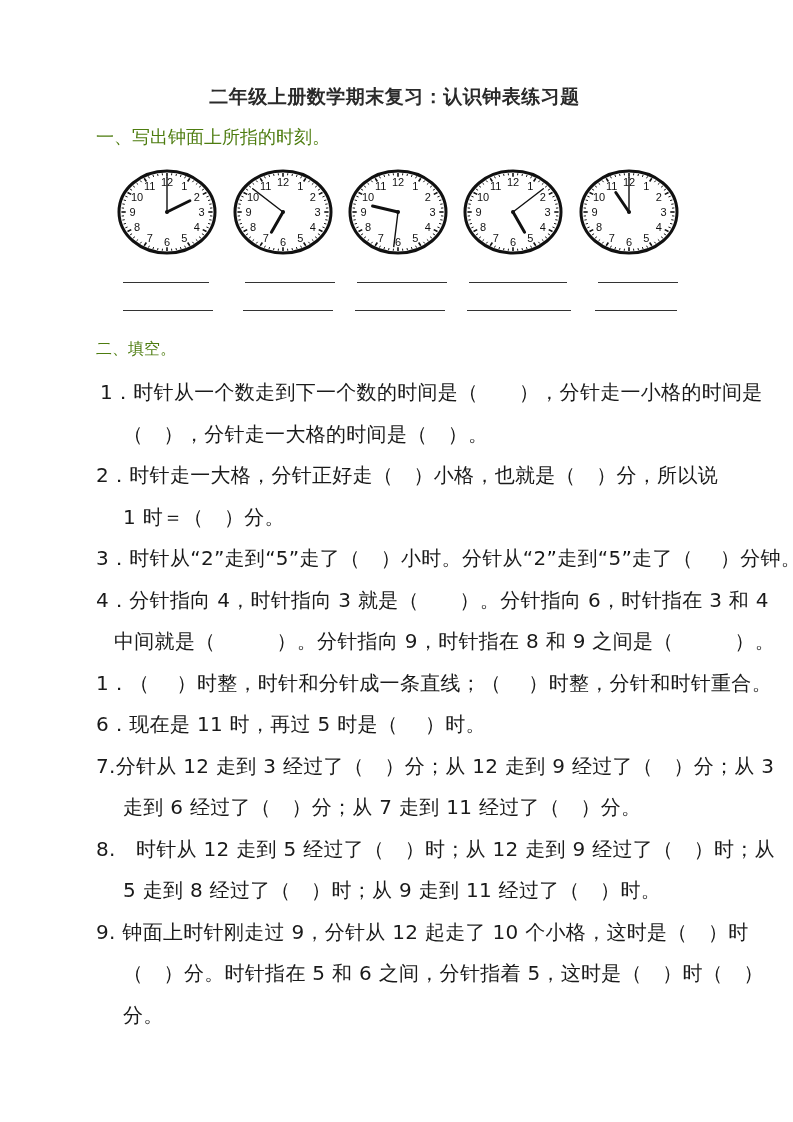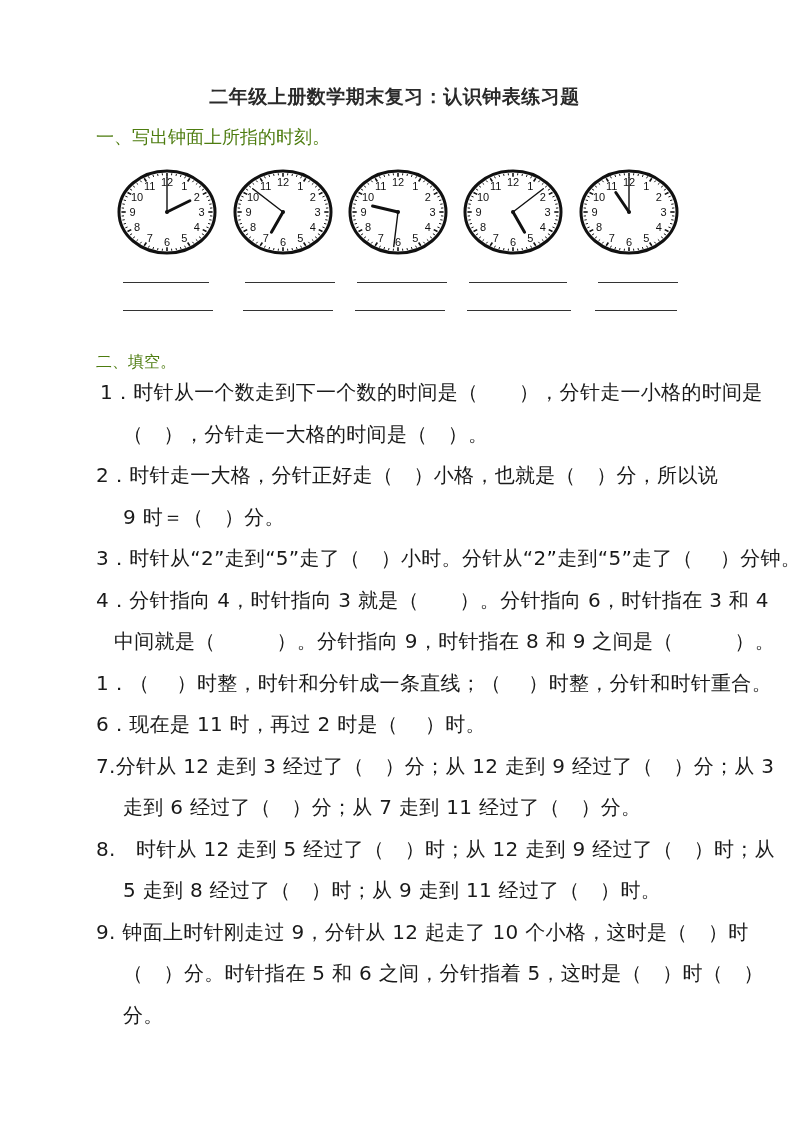--- a/index.html
+++ b/index.html
@@ -9,21 +9,21 @@
       color: #1a1a1a;
     }
     .title {
       position: absolute; left: 0; top: 84px; width: 789px; text-align: center;
       font-size: 19px; font-weight: bold; color: #2a2a2a; letter-spacing: 0.5px;
     }
     .section-head {
       position: absolute; left: 96px; font-size: 18px; color: #4d7c0f;
     }
     #sec1 { top: 125px; }
-    #sec2 { top: 339px; font-size: 16px; margin-top: 13px; }
+    #sec2 { top: 339px; font-size: 16px; }
     .clocks { position: absolute; left: 0; top: 168px; width: 793px; height: 90px; }
     .clock { position: absolute; top: 0; width: 102px; height: 88px; }
     .clock svg { width: 102px; height: 88px; display: block; }
     .blank {
       position: absolute; height: 0; border-top: 1.3px solid #333;
     }
     .q {
       position: absolute; left: 96px; font-size: 20px; color: #1a1a1a;
       white-space: pre; letter-spacing: 0.3px;
     }
@@ -449,25 +449,25 @@
 <div class="blank" style="left:243px; top:310px; width:90px"></div>
 <div class="blank" style="left:355px; top:310px; width:90px"></div>
 <div class="blank" style="left:467px; top:310px; width:104px"></div>
 <div class="blank" style="left:595px; top:310px; width:82px"></div>
 
 <div class="section-head" id="sec2">二、填空。</div>
 
 <div class="q" style="top:379px; left:100px">1．时针从一个数走到下一个数的时间是（　　），分针走一小格的时间是</div>
 <div class="q indent" style="top:421px">（　），分针走一大格的时间是（　）。</div>
 <div class="q" style="top:462px">2．时针走一大格，分针正好走（　）小格，也就是（　）分，所以说</div>
-<div class="q indent" style="top:504px">9 时＝（　）分。</div>
+<div class="q indent" style="top:504px">1 时＝（　）分。</div>
 <div class="q" style="top:545px">3．时针从“2”走到“5”走了（　）小时。分针从“2”走到“5”走了（　 ）分钟。</div>
 <div class="q" style="top:587px">4．分针指向 4，时针指向 3 就是（　　）。分针指向 6，时针指在 3 和 4</div>
 <div class="q" style="top:628px; left:114px">中间就是（　　　）。分针指向 9，时针指在 8 和 9 之间是（　　　）。</div>
 <div class="q" style="top:670px">1．（　 ）时整，时针和分针成一条直线；（　 ）时整，分针和时针重合。</div>
-<div class="q" style="top:711px">6．现在是 11 时，再过 2 时是（　 ）时。</div>
+<div class="q" style="top:711px">6．现在是 11 时，再过 5 时是（　 ）时。</div>
 <div class="q" style="top:753px">7.分针从 12 走到 3 经过了（　）分；从 12 走到 9 经过了（　）分；从 3</div>
 <div class="q indent" style="top:794px">走到 6 经过了（　）分；从 7 走到 11 经过了（　）分。</div>
 <div class="q" style="top:836px">8.　时针从 12 走到 5 经过了（　）时；从 12 走到 9 经过了（　）时；从</div>
 <div class="q indent" style="top:877px">5 走到 8 经过了（　）时；从 9 走到 11 经过了（　）时。</div>
 <div class="q" style="top:919px">9. 钟面上时针刚走过 9，分针从 12 起走了 10 个小格，这时是（　）时</div>
 <div class="q indent" style="top:960px">（　）分。时针指在 5 和 6 之间，分针指着 5，这时是（　）时（　）</div>
 <div class="q indent" style="top:1002px">分。</div>
 
 </body></html>

